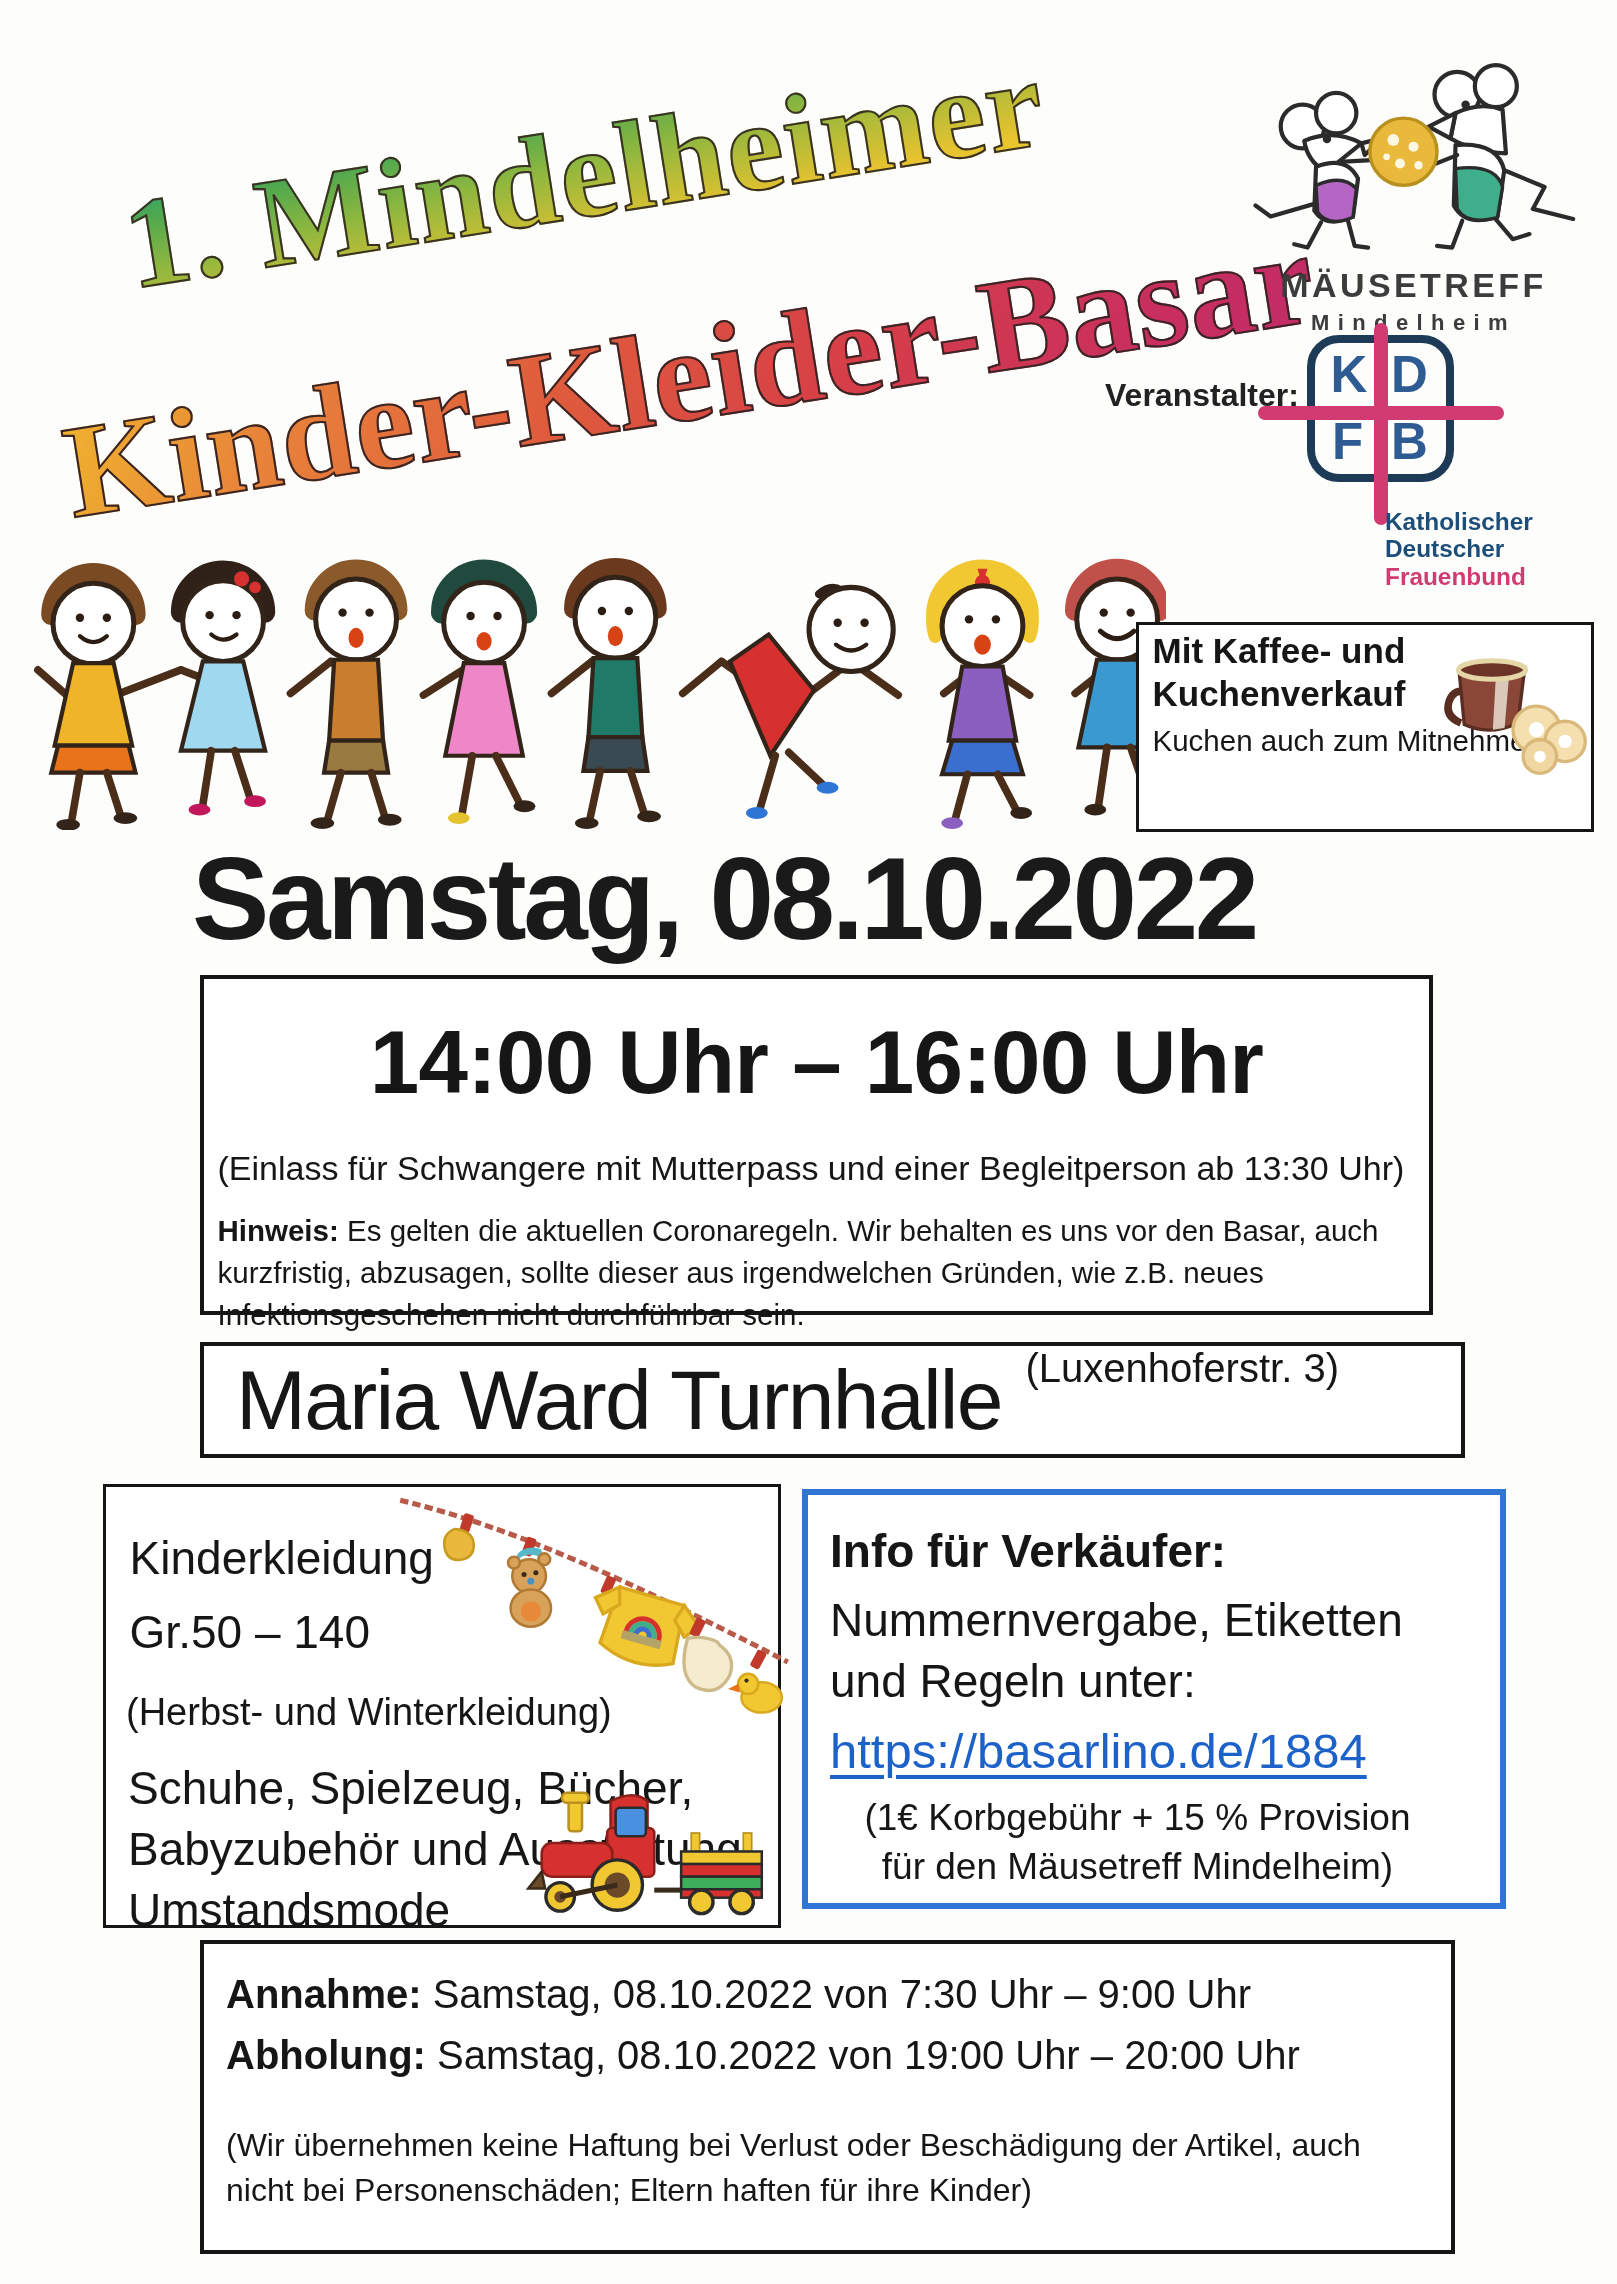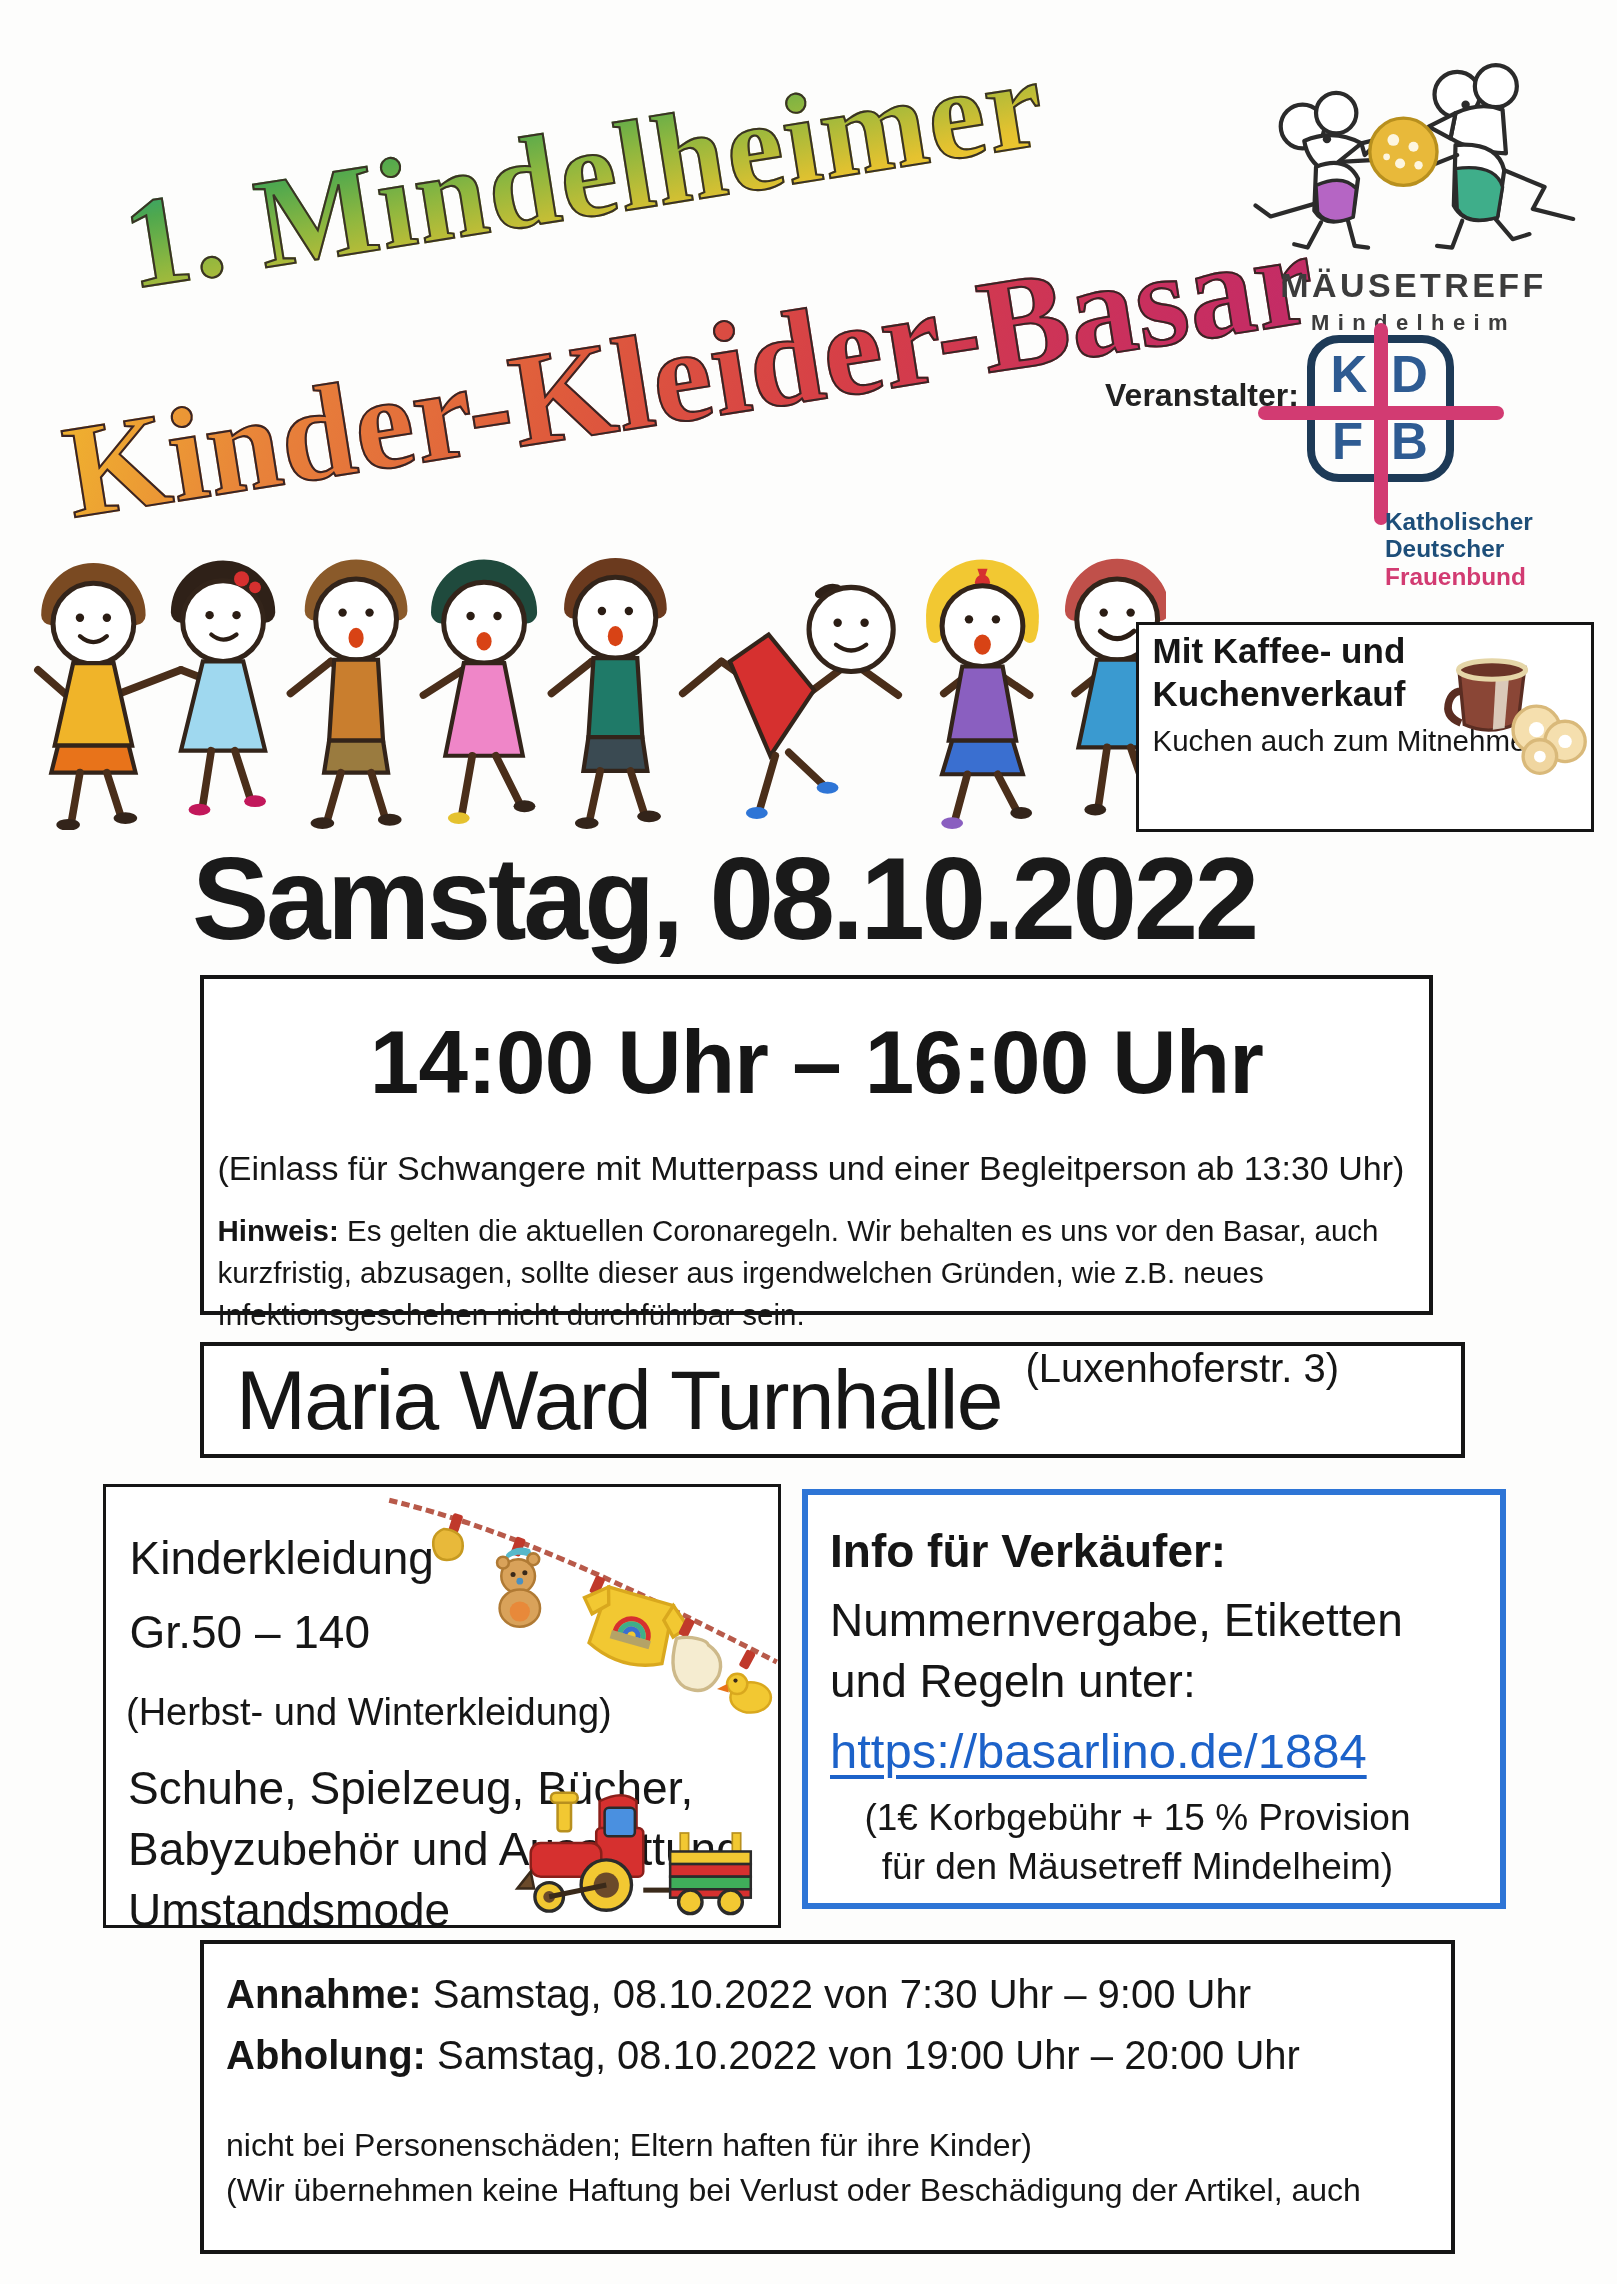--- a/index.html
+++ b/index.html
@@ -57,21 +57,21 @@
   .time-heading{text-align:center;font-size:89px;font-weight:700;letter-spacing:-0.8px;margin-top:32px;}
   .einlass{margin:35px 0 0 13.5px;font-size:34px;}
   .hinweis{margin:22px 13.5px 0 13.5px;font-size:29.5px;line-height:1.42;}
   .hinweis b{font-weight:700;}
 
   .location-box{left:200px;top:1342px;width:1225px;height:108px;display:flex;align-items:flex-start;padding-left:32px;}
   .location-name{font-size:84px;font-weight:400;letter-spacing:-1.7px;line-height:108px;}
   .location-addr{font-size:40px;margin-left:23.6px;}
 
   .items-box{left:103px;top:1484px;width:672px;height:438px;border-width:3.4px;}
-  .items-inner{position:relative;width:100%;height:100%;}
+  .items-inner{position:relative;width:100%;height:100%;padding-left:11px;}
   .items-l1{position:absolute;left:23.6px;top:44px;font-size:46px;}
   .items-l2{position:absolute;left:23.6px;top:118px;font-size:46px;}
   .items-l3{position:absolute;left:20px;top:204px;font-size:38px;}
   .items-l4{position:absolute;left:22px;top:271px;font-size:46px;line-height:1.33;}
   .clothesline{position:absolute;right:-3.4px;top:-1.7px;}
   .train{position:absolute;right:20px;bottom:8.4px;}
 
   .seller-box{left:802px;top:1489px;width:670px;height:408px;border:6.7px solid #2e75d6;background:#fff;padding-left:22px;}
   .seller-h{font-weight:700;font-size:46px;margin-top:29px;}
   .seller-l{font-size:46px;line-height:1.32;margin-top:11.8px;}
@@ -401,19 +401,19 @@
     <div class="seller-fee">
       <div>(1€ Korbgebühr + 15 % Provision</div>
       <div>für den Mäusetreff Mindelheim)</div>
     </div>
   </div>
 
   <div class="abs frame schedule-box">
     <div class="sch-line"><b>Annahme:</b><span> Samstag, 08.10.2022 von 7:30 Uhr – 9:00 Uhr</span></div>
     <div class="sch-line"><b>Abholung:</b><span> Samstag, 08.10.2022 von 19:00 Uhr – 20:00 Uhr</span></div>
     <div class="disclaimer">
+      <div>(Wir übernehmen keine Haftung bei Verlust oder Beschädigung der Artikel, auch</div>
       <div>nicht bei Personenschäden; Eltern haften für ihre Kinder)</div>
-      <div>(Wir übernehmen keine Haftung bei Verlust oder Beschädigung der Artikel, auch</div>
     </div>
   </div>
 
 </div>
 
 
 </body></html>

